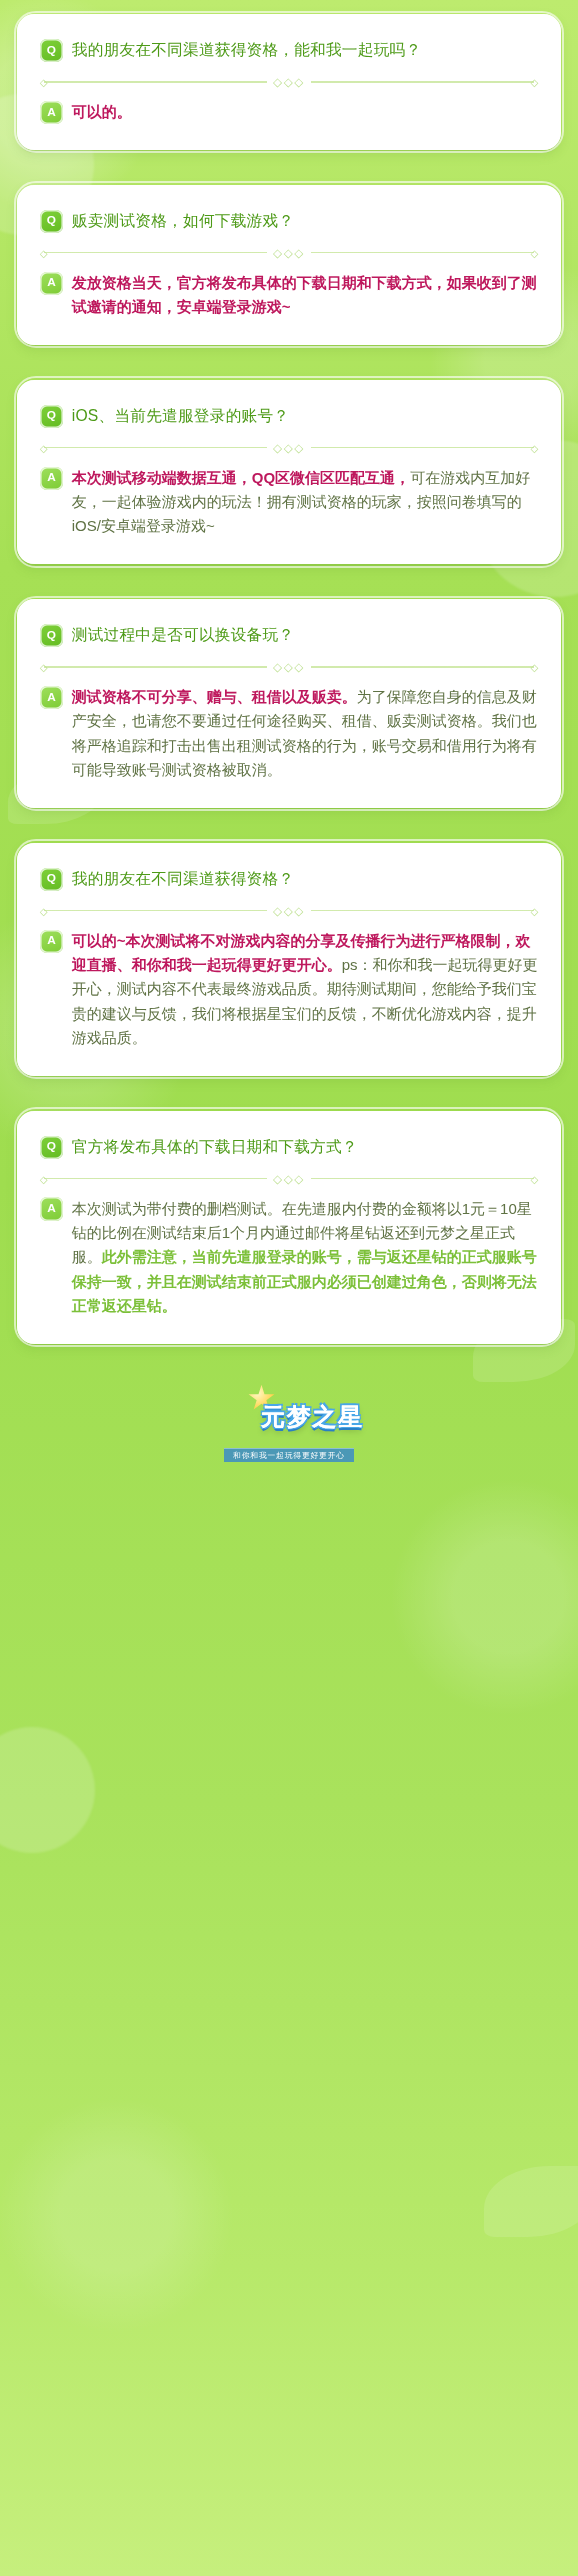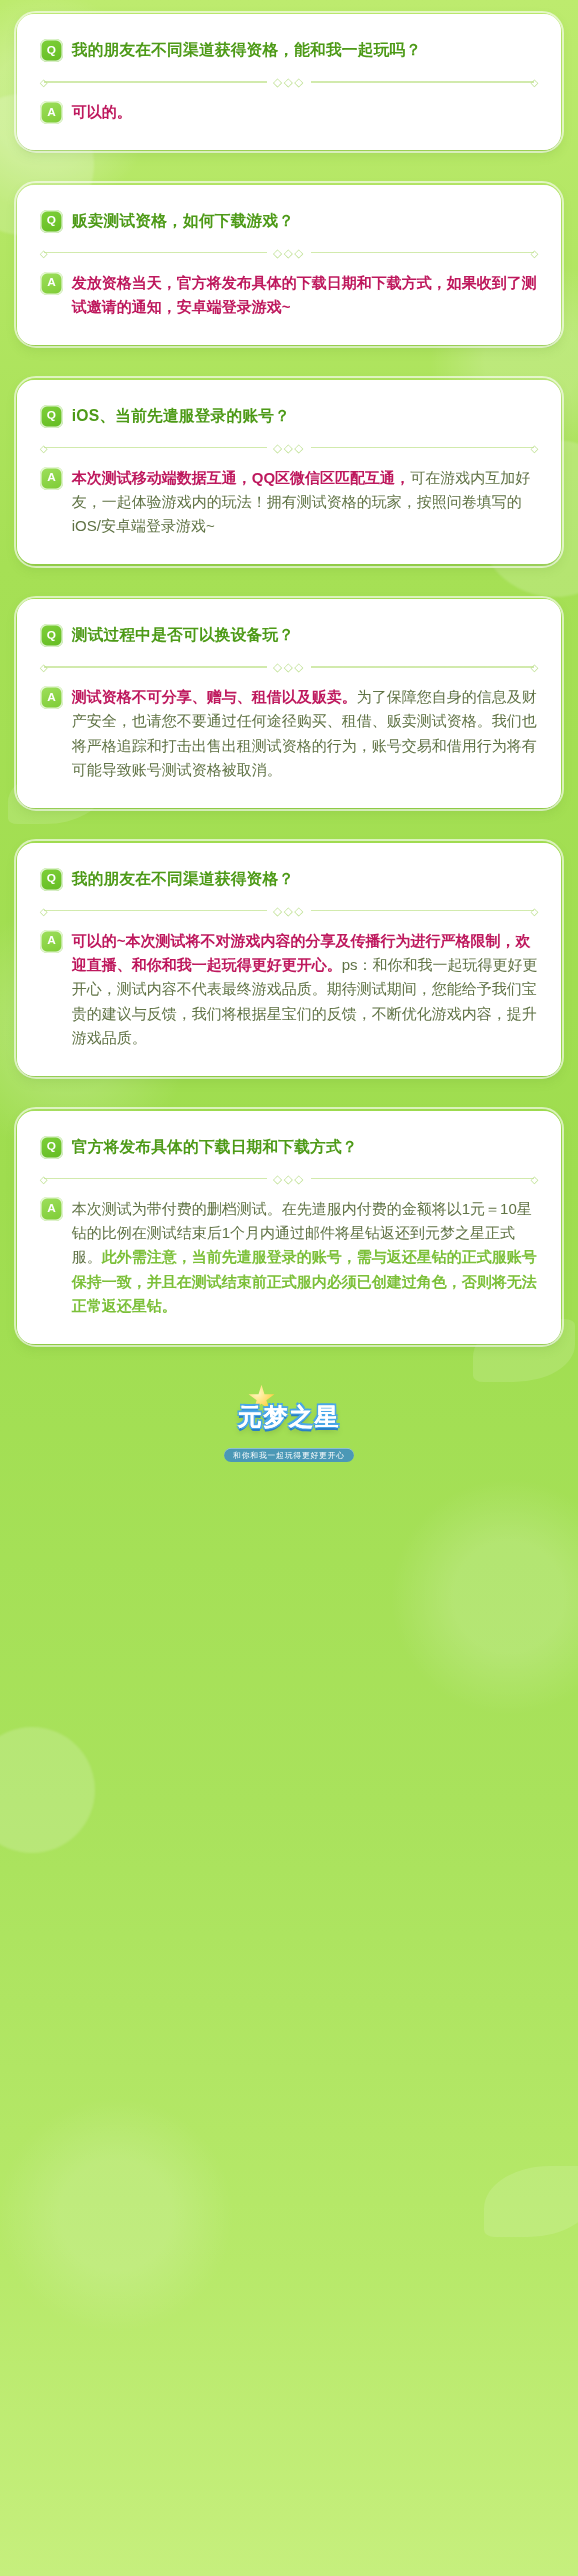--- a/index.html
+++ b/index.html
@@ -82,21 +82,21 @@
     position: relative;
   }
   .badge.q { background: linear-gradient(160deg,#7fd13a,#63bb22); box-shadow: inset 0 0 0 1.6px rgba(255,255,255,0.75); }
   .badge.a { background: linear-gradient(160deg,#9fe05e,#7dcb34); box-shadow: inset 0 0 0 1.6px rgba(255,255,255,0.75); }
   .badge span { transform: translateY(-0.8px); }
 
   .q-text {
     font-size: 15.7px;
     line-height: 1.5;
     color: #4d9a17;
-    font-weight: bold;
+    font-weight: normal;
     letter-spacing: 0.2px;
     padding-top: 1.6px;
   }
 
   
   .divider {
     position: relative;
     height: 20.4px;
     margin: 9.4px 0 6.3px 0;
     display: flex;
@@ -157,21 +157,21 @@
     align-items: center;
     justify-content: center;
     padding: 7.8px 0 14px 0;
   }
   .logo {
     position: relative;
     width: 149px;
     height: 57px;
     display: flex;
     align-items: center;
-    justify-content: center;
+    justify-content: flex-end;
   }
   .logo-star {
     position: absolute;
     left: 50%;
     top: -1.6px;
     transform: translateX(-41px);
     width: 27px; height: 27px;
     background: radial-gradient(circle at 35% 30%, #fff9c4, #ffd34d 60%, #ffb020);
     clip-path: polygon(50% 0%, 61% 35%, 98% 35%, 68% 57%, 79% 91%, 50% 70%, 21% 91%, 32% 57%, 2% 35%, 39% 35%);
     filter: drop-shadow(0 0.8px 1.6px rgba(0,0,0,0.15));
@@ -191,21 +191,21 @@
       0 4.7px 6.3px rgba(0,0,0,0.22);
     position: relative;
     z-index: 2;
     transform: translateY(1.6px);
   }
   .logo-sub {
     margin-top: 4.7px;
     font-size: 7.8px;
     color: #ffffff;
     background: rgba(60,140,200,0.85);
-    border-radius: 7px;
+    border-radius: 0;
     padding: 1.6px 9.4px;
     letter-spacing: 0.8px;
     white-space: nowrap;
     box-shadow: 0 0.8px 0 rgba(255,255,255,0.5) inset;
   }
 </style>
 </head>
 <body>
 
 <div class="blob" style="left:-47px;top:94px;width:141px;height:141px;"></div>

